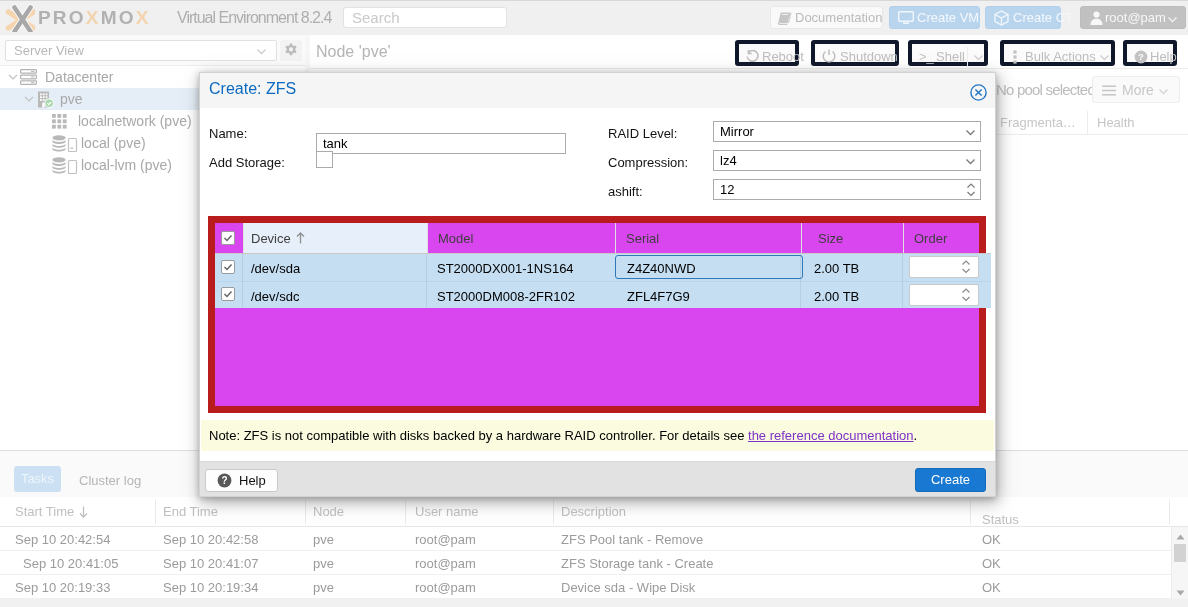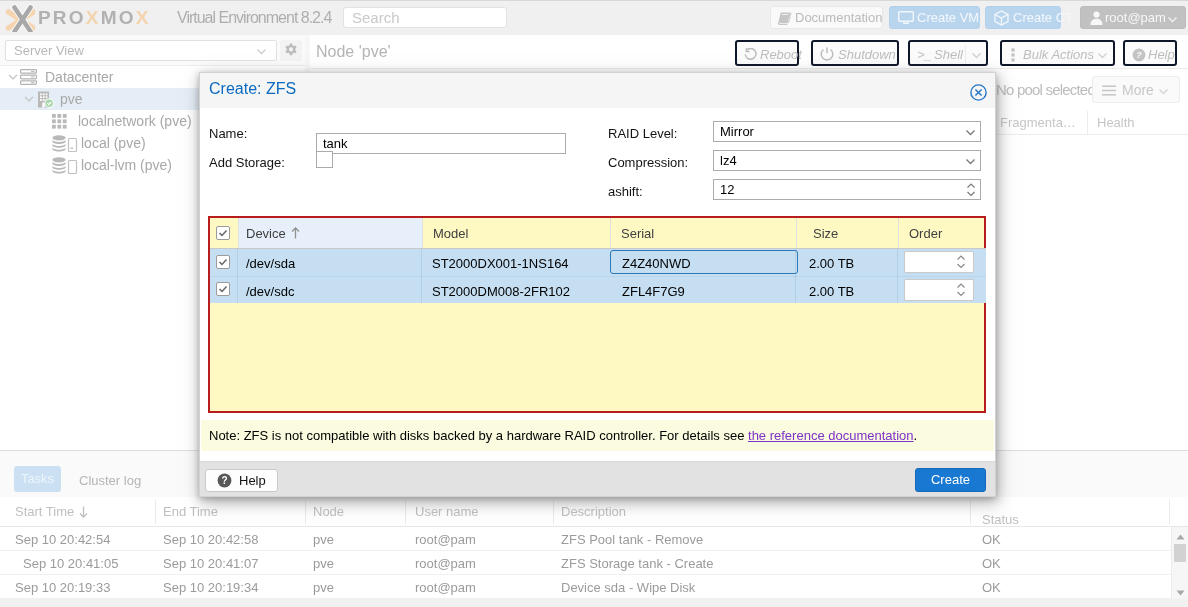--- a/index.html
+++ b/index.html
@@ -20,21 +20,21 @@
 #rootbtn { left:1080px; width:106px; background:#c1c1c1; border:1px solid #bcbcbc; color:#f7f7f7; }
 .hbtn span.t { position:absolute; top:3px; white-space:nowrap; }
 span { white-space:nowrap; }
 
 #tb2left { left:0; top:35px; width:305px; height:31px; background:#fafafa; border-bottom:1px solid #eeeeee; }
 #splitter { left:305px; top:35px; width:5px; height:415px; background:#f7f7f7; }
 #combo { left:5px; top:40px; width:272px; height:21px; background:#fff; border:1px solid #e1e1e1; border-radius:2px; color:#b8b8b8; line-height:19px; padding-left:8px; }
 #gearbtn { left:280px; top:40px; width:22px; height:21px; background:#f3f3f3; border-radius:2px; }
 #nodehdr { left:310px; top:35px; width:878px; height:34px; background:#ffffff; border-bottom:1px solid #ebebeb; }
 #nodetitle { left:316px; top:43px; font-size:16px; color:#b5b5b5; }
-.tbtn { top:40px; height:26px; background:#fbfbfb; border:2px solid #0f172a; border-radius:3px; color:#bdbdbd; font-size:13px;font-style:italic; }
+.tbtn { top:40px; height:26px; background:#fbfbfb; border:4px solid #0f172a; border-radius:3px; color:#bdbdbd; font-size:13px; }
 .tbtn span.t { position:absolute; top:5px; }
 
 #tree { left:0; top:66px; width:305px; height:384px; background:#fff; }
 .trow { position:absolute; left:0; width:305px; height:22px; color:#a8a8a8; font-size:14px; }
 .trow span.lbl { position:absolute; top:3px; }
 #pverow { background:#e5eef7; }
 
 #rcontent { left:310px; top:69px; width:878px; height:381px; background:#fff; }
 #nopool { left:996px; top:81px; font-size:15px; letter-spacing:-0.8px; color:#bcbcbc; }
 #morebtn { left:1092px; top:76px; width:88px; height:27px; background:#fafafa; border:1px solid #ededed; border-radius:3px; color:#c8c8c8; font-size:14px; }
@@ -50,21 +50,21 @@
 .taskrow { position:absolute; left:0; width:1171px; height:24px; color:#9b9b9b; border-bottom:1px solid #f0f0f0; }
 .taskrow span { position:absolute; top:5px; }
 #bstrip { left:0; top:599px; width:1188px; height:8px; background:#f1f1f1; }
 #vscroll { left:1171px; top:527px; width:17px; height:72px; background:#f6f6f6; border-left:1px solid #ececec; }
 
 #modal { left:199px; top:72px; width:797px; height:425px; background:#fff; border:1px solid #d2d2d2; box-shadow:0 2px 6px rgba(120,120,120,0.5), 2px 5px 16px rgba(105,105,105,0.55); }
 #mhdr { left:0; top:0; width:795px; height:35px; background:#f5f5f5; }
 #mtitle { left:9px; top:7px; font-size:16px; color:#0b6ac1; }
 .mlabel { position:absolute; color:#131313; }
 .minput { position:absolute; background:#fff; border:1px solid #ababab; color:#000; line-height:19px; padding-left:6px; }
-#mtable { left:8px; top:143px; width:778px; height:197px; border:2px solid #b91c1c; background:#fef9c3; }
+#mtable { left:8px; top:143px; width:778px; height:197px; border:7px solid #b91c1c; background:#d946ef; }
 .mth { position:absolute; top:0; height:30px; border-left:1px solid #e0e0e0; color:#3f3f3f; }
 .mth span.t { position:absolute; top:8px; }
 .mrow { position:absolute; left:0; width:776px; height:27px; background:#c5def2; }
 .mcell { position:absolute; top:7px; color:#000; }
 .colline { position:absolute; width:1px; background:rgba(60,90,120,0.12); }
 #mnote { left:1px; top:347px; width:793px; height:31px; background:#fbfbdf; color:#000; line-height:31px; }
 #mfooter { left:0; top:388px; width:795px; height:35px; background:#e2e2e2; border-top:1px solid #d8d8d8; }
 #helpbtn { position:absolute; left:5px; top:7px; width:73px; height:23px; background:#fdfdfd; border:1px solid #c9c9c9; border-radius:3px; color:#111; }
 #createbtn { position:absolute; left:715px; top:6px; width:71px; height:24px; background:#1979d2; border:1px solid #1569bb; border-radius:3px; color:#fff; text-align:center; line-height:22px; }
 .cb { position:absolute; background:#fff; border:1px solid #9b9b9b; border-radius:2px; }

